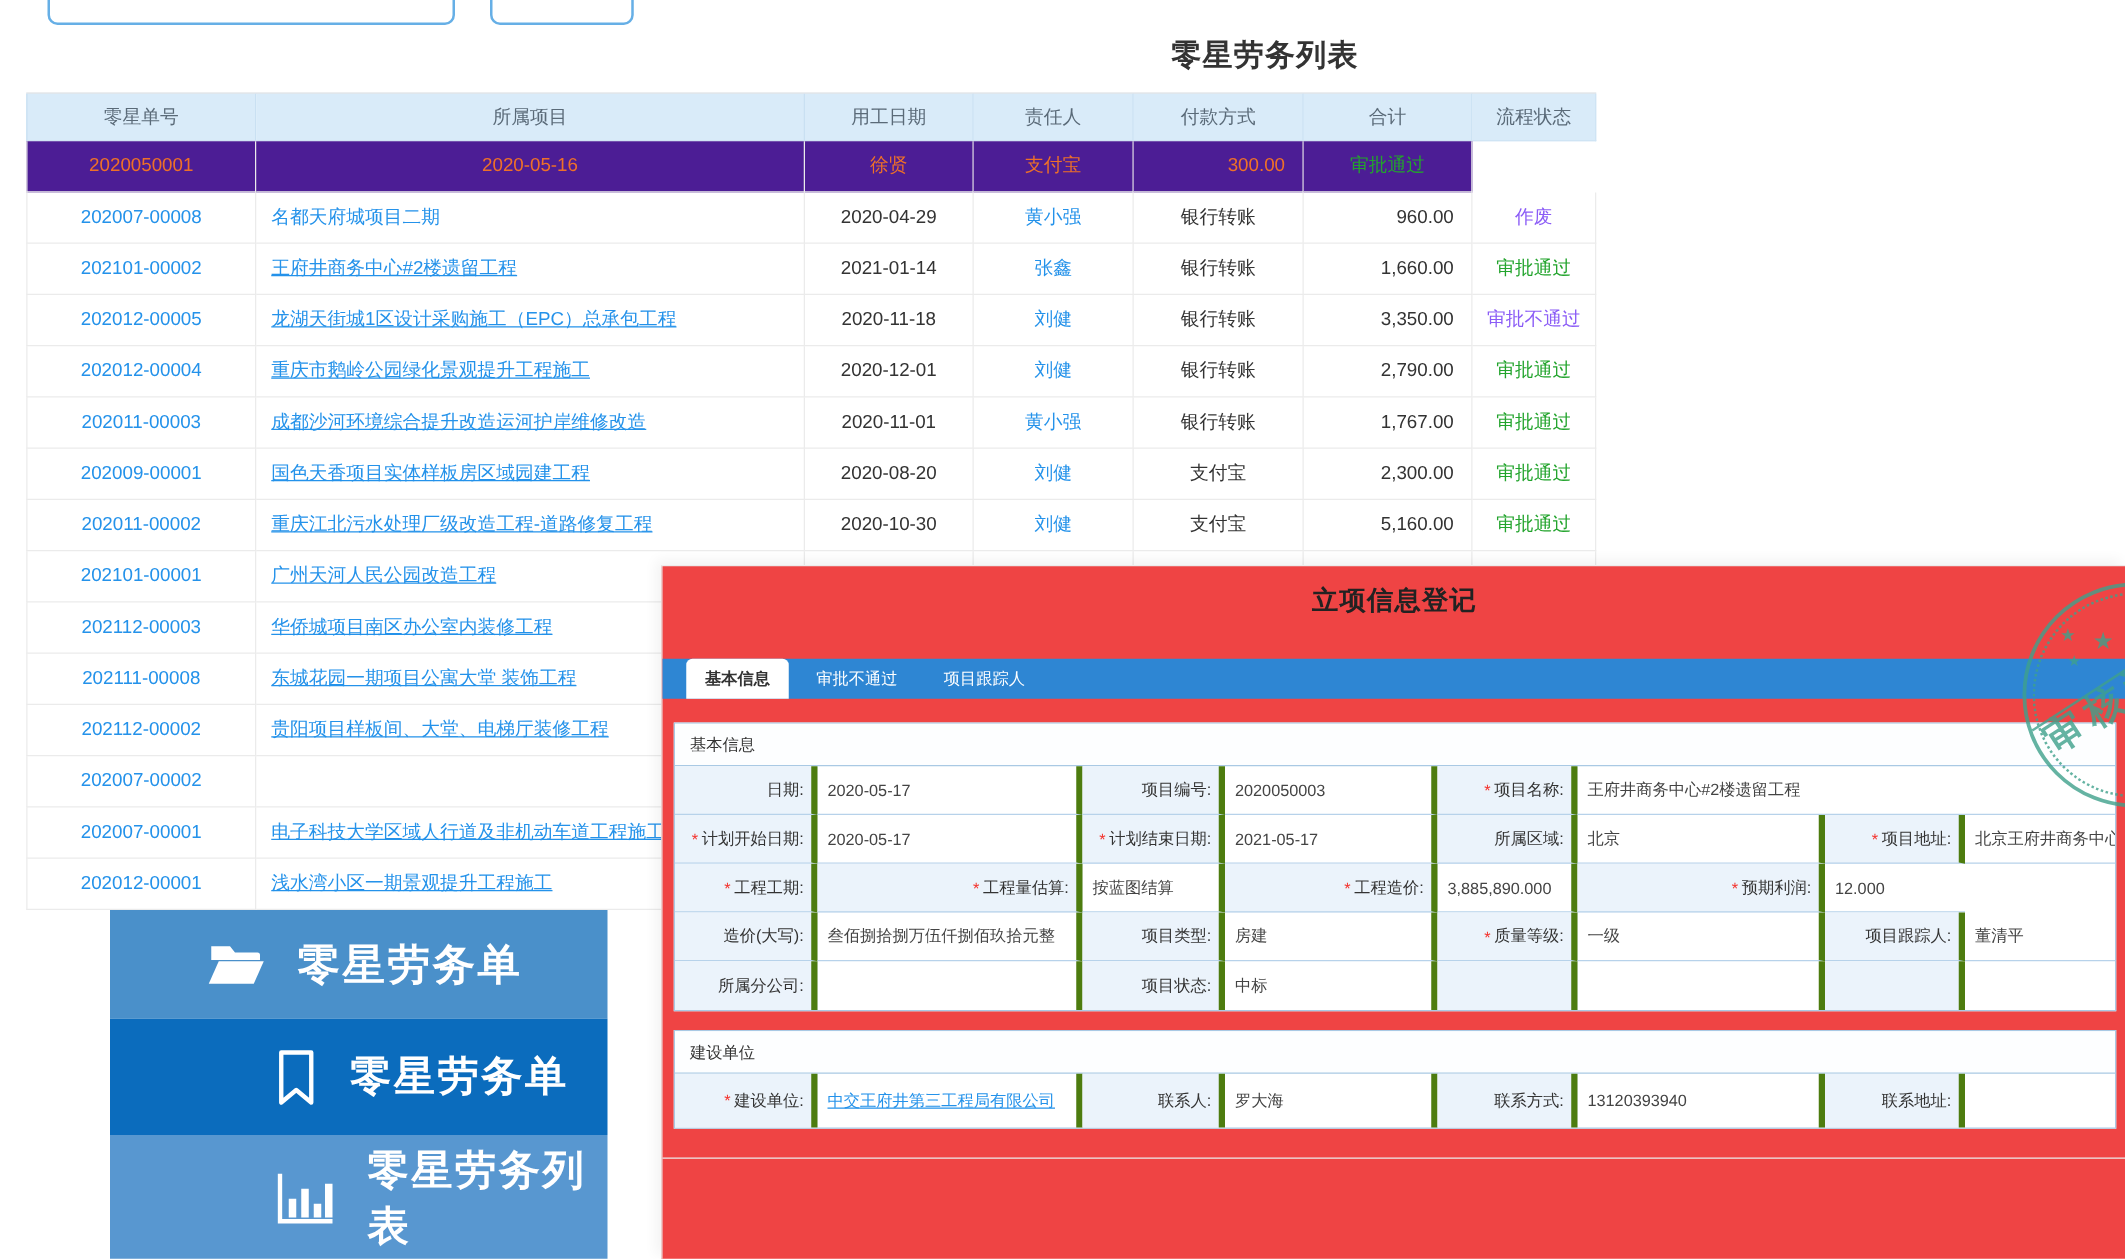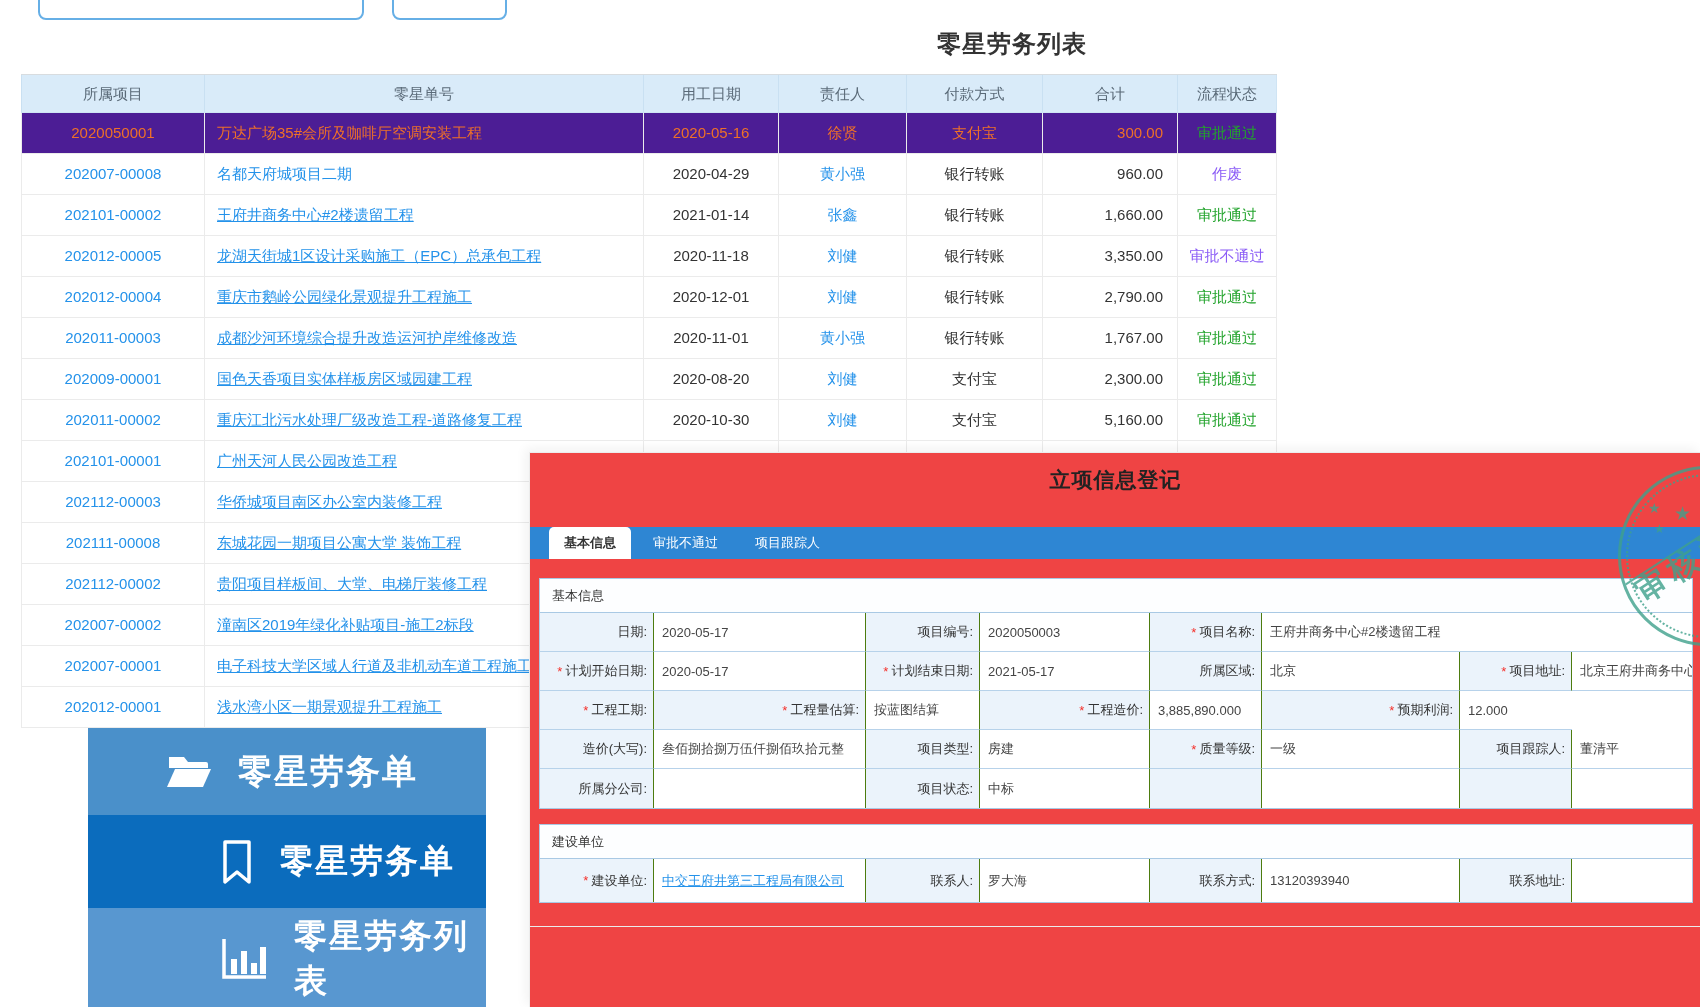--- a/index.html
+++ b/index.html
@@ -53,21 +53,21 @@
           align-items:stretch;padding-left:19px;box-sizing:border-box}
   .tab{line-height:32px;padding:0 15px;font-size:13px;color:#fff;margin-right:7px;white-space:nowrap;cursor:pointer}
   .tab.active{background:#fff;color:#333;border-radius:5px 5px 0 0;font-weight:bold}
 
   .fbox{position:absolute;left:9px;width:1154px;border:1px solid #a9c9e4;box-sizing:border-box;background:#fff}
   #fbox-0{top:125px}
   #fbox-1{top:371px}
   .fbox-header{height:33px;line-height:33px;padding-left:12px;font-size:13px;color:#333;
                border-bottom:1px solid #a9c9e4;background:#fdfeff}
   .frow{display:grid;grid-template-columns:114px 212px 114px 170px 112px 198px 112px 120px}
-  .fcell{min-height:39px;border-bottom:1px solid #b7d2ea;border-right:1px solid #4d7c0f;
+  .fcell{min-height:39px;border-bottom:1px solid #b7d2ea;border-right:5px solid #4d7c0f;
          display:flex;align-items:center;font-size:13px;box-sizing:border-box;overflow:hidden;white-space:nowrap}
   .frow:last-child .fcell{border-bottom:none}
   .fcell:last-child{border-right:none}
   #fbox-1 .fcell{min-height:43px}
   .flabel{background:#ebf3fb;justify-content:flex-end;padding-right:6px;color:#333}
   .fvalue{padding-left:8px;color:#444}
   .star{color:#f4302a;margin-right:3px;font-size:13px}
   .flink{color:#2492ea;text-decoration:underline;cursor:pointer}
   .divider{position:absolute;top:473px;left:0;width:100%;border-top:1px solid #ebebeb}
 
@@ -86,31 +86,30 @@
 </head>
 <body>
 
 <div class="top-frag" id="frag1"></div>
 <div class="top-frag" id="frag2"></div>
 
 <div class="list-title">零星劳务列表</div>
 
 <div class="table" id="labor-table">
     <div class="trow">
+      <div class="th">零星单号</div>
       <div class="th">所属项目</div>
-      <div class="th">零星单号</div>
       <div class="th">用工日期</div>
       <div class="th">责任人</div>
       <div class="th">付款方式</div>
       <div class="th">合计</div>
       <div class="th">流程状态</div>
     </div>
     <div class="trow hl">
       <div class="td c orange">2020050001</div>
-      <div class="td l orange">万达广场35#会所及咖啡厅空调安装工程</div>
       <div class="td c orange">2020-05-16</div>
       <div class="td c orange">徐贤</div>
       <div class="td c orange">支付宝</div>
       <div class="td r orange">300.00</div>
       <div class="td c green">审批通过</div>
     </div>
     <div class="trow">
       <div class="td c link">202007-00008</div>
       <div class="td l link">名都天府城项目二期</div>
       <div class="td c">2020-04-29</div>
@@ -204,21 +203,20 @@
       <div class="td c link">202112-00002</div>
       <div class="td l link u">贵阳项目样板间、大堂、电梯厅装修工程</div>
       <div class="td c"></div>
       <div class="td c "></div>
       <div class="td c"></div>
       <div class="td r"></div>
       <div class="td c "></div>
     </div>
     <div class="trow">
       <div class="td c link">202007-00002</div>
-      <div class="td l link u">潼南区2019年绿化补贴项目-施工2标段</div>
       <div class="td c"></div>
       <div class="td c "></div>
       <div class="td c"></div>
       <div class="td r"></div>
       <div class="td c "></div>
     </div>
     <div class="trow">
       <div class="td c link">202007-00001</div>
       <div class="td l link u">电子科技大学区域人行道及非机动车道工程施工</div>
       <div class="td c"></div>

